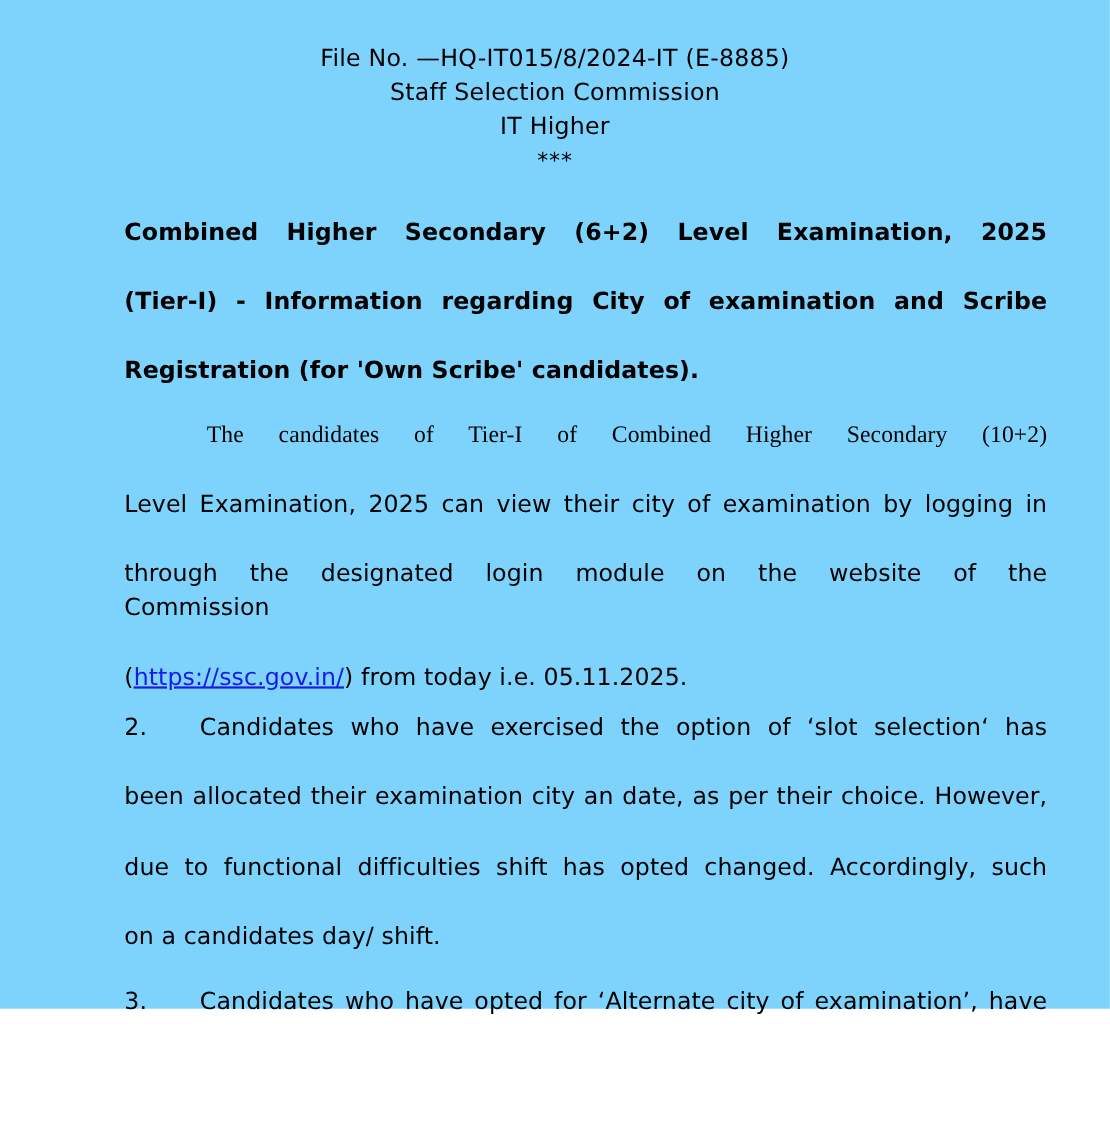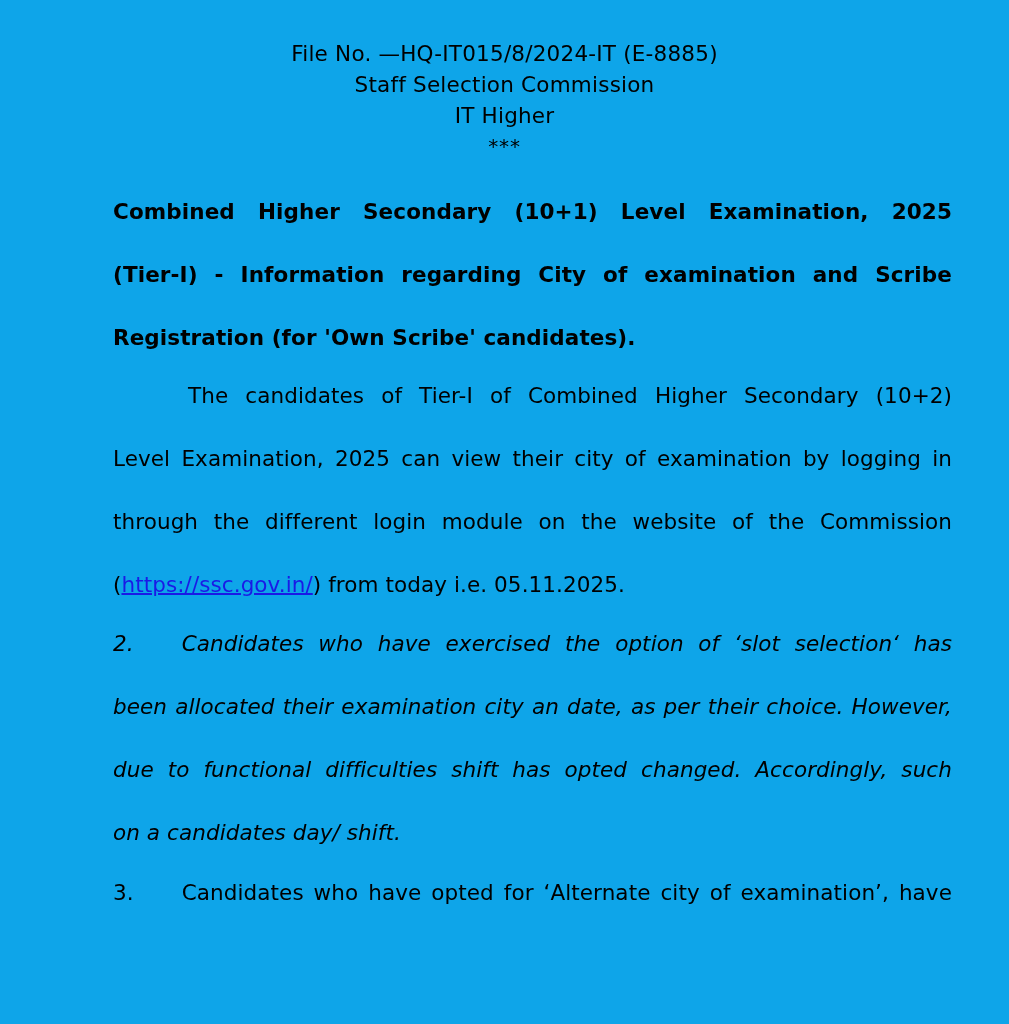--- a/index.html
+++ b/index.html
@@ -12,22 +12,22 @@
     height: 1024px;
     font-family: "DejaVu Sans", sans-serif;
     color: #000000;
     -webkit-font-smoothing: antialiased;
     overflow: hidden;
   }
 
   .page {
     position: relative;
     width: 1009px;
-    height: 1024px;
-    background: #0ea5e9;
+    height: 917px;
+    background: #7dd3fc;
     box-sizing: border-box;
   }
 
   
   .doc-header {
     padding-top: 38px;
     text-align: center;
   }
   .doc-header .hline {
     font-size: 21.5px;
@@ -89,25 +89,26 @@
   .para .jline::after {
     content: "";
     display: inline-block;
     width: 100%;
   }
   .para .jline.last::after {
     display: none;
   }
 
   .p1 { margin-top: 26px; }
-  .p2 { margin-top: 27px; font-style: italic; }
+  .p2 { margin-top: 14px; }
   .p3 { margin-top: 28px; }
 
   .indent-first {
     padding-left: 75px;
+    font-family: Liberation Serif, serif;
   }
   .numgap {
     display: inline-block;
     width: 48px;
   }
 
   a.doclink,
   .doclink {
     color: #1a1ae6;
     text-decoration: underline;
@@ -123,29 +124,29 @@
   <div class="doc-header">
     <div class="hline">File No. —HQ-IT015/8/2024-IT (E-8885)</div>
     <div class="hline">Staff Selection Commission</div>
     <div class="hline">IT Higher</div>
     <div class="stars">***</div>
   </div>
 
   <div class="body-col">
 
     <div class="title-block">
-      <span class="jline">Combined  Higher  Secondary  (10+1)  Level  Examination,  2025</span>
+      <span class="jline">Combined  Higher  Secondary  (6+2)  Level  Examination,  2025</span>
       <span class="jline">(Tier-I) - Information regarding City of examination and Scribe</span>
       <span class="jline last">Registration (for 'Own Scribe' candidates).</span>
     </div>
 
     <div class="para p1">
       <span class="jline indent-first">The  candidates  of  Tier-I  of  Combined  Higher  Secondary  (10+2)</span>
       <span class="jline">Level Examination, 2025 can view their city of examination by logging in</span>
-      <span class="jline">through  the  different  login  module  on  the  website  of  the  Commission</span>
+      <span class="jline">through  the  designated  login  module  on  the  website  of  the  Commission</span>
       <span class="jline last"><span>(</span><a class="doclink">https://ssc.gov.in/</a><span>) </span><span>from today i.e. 05.11.2025.</span></span>
     </div>
 
     <div class="para p2">
       <span class="jline"><span>2.</span><span class="numgap"></span><span>Candidates  who  have  exercised  the  option  of  ‘slot  selection‘  has</span></span>
       <span class="jline">been allocated their examination city an date, as per their choice. However,</span>
       <span class="jline">due  to  functional  difficulties  shift  has  opted  changed.  Accordingly,  such</span>
       <span class="jline last">on a candidates day/ shift.</span>
     </div>
 

